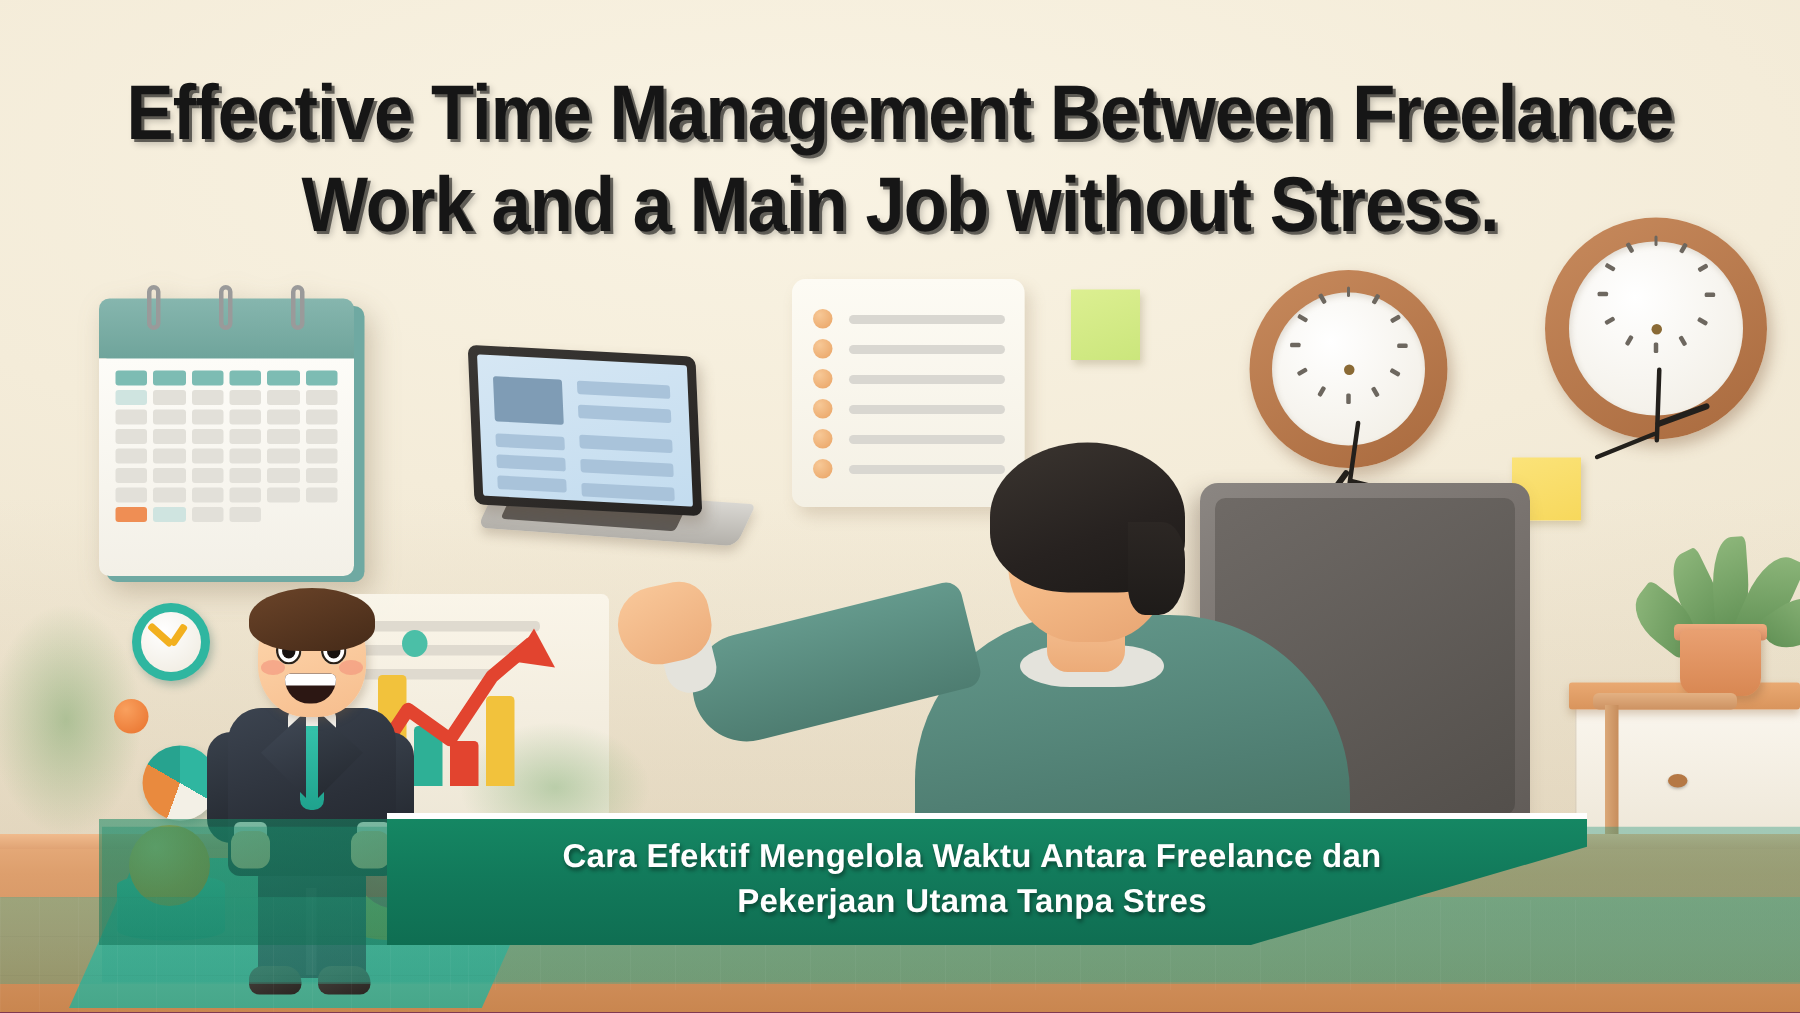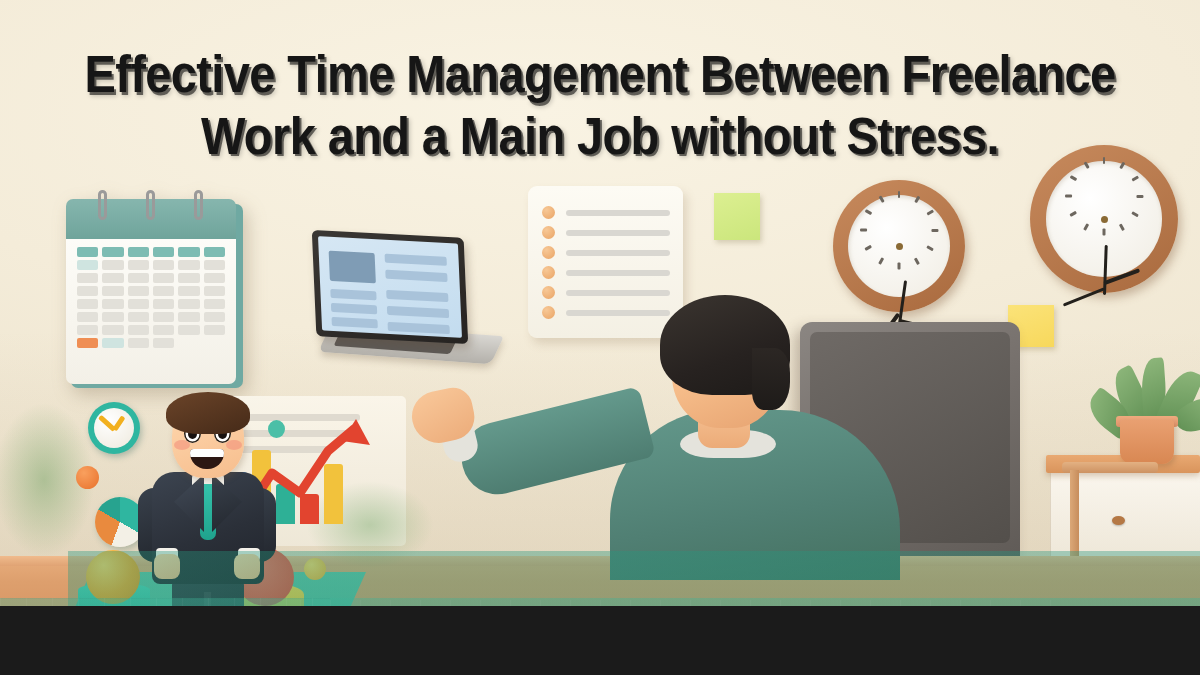--- a/index.html
+++ b/index.html
@@ -1,21 +1,21 @@
 <!DOCTYPE html>
 <html><head>
 <meta charset="utf-8">
 <style>
   * { margin:0; padding:0; box-sizing:border-box; }
   html,body { background:#1b1b1b; }
   body { font-family:"Liberation Sans", sans-serif; }
 
   #stage {
     position:relative;
-    width:1200px; height:606px;
+    width:1200px; height:675px;
     overflow:hidden;
     background:#ec4899;
   }
 
   
   .wall {
     position:absolute; left:0; top:0; width:1200px; height:560px;
     background:
       radial-gradient(120% 90% at 45% 20%, #f9f3e3 0%, #f4ecd9 45%, #ebe1cb 100%);
   }
@@ -789,14 +789,23 @@
         <span class="bm-teeth"></span>
       </div>
     <div class="bm-hair"></div>
   </div>
 
   <div class="band-soft"></div>
   <div class="band-soft2"></div>
   <div class="mosaic"></div>
   <div class="mosaic2"></div>
 
+  <div class="banner">
+    <div class="banner-left-ext"></div>
+    <div class="banner-shape"></div>
+    <div class="banner-top-line"></div>
+    <div class="banner-text">
+      <span>Cara Efektif Mengelola Waktu Antara Freelance dan</span>
+      <span class="bl2">Pekerjaan Utama Tanpa Stres</span>
+    </div>
+  </div>
 
 </div>
 
 </body></html>

